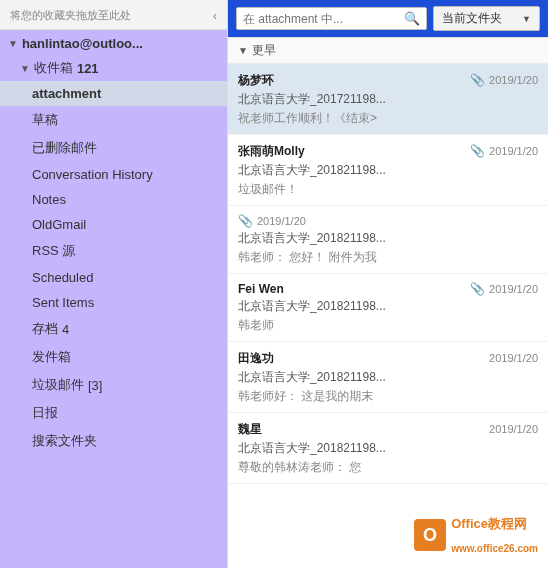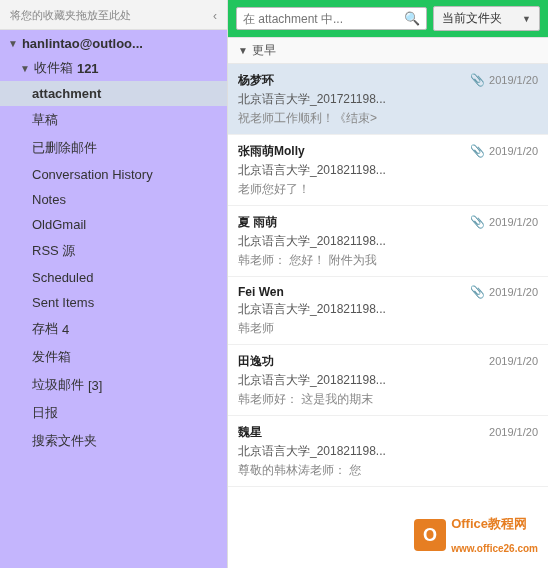--- a/index.html
+++ b/index.html
@@ -110,21 +110,21 @@
       flex-direction: column;
       height: 568px;
       background: #fff;
       overflow: hidden;
     }
 
     .search-bar {
       display: flex;
       align-items: center;
       padding: 6px 8px;
-      background: #22c55e;
+      background: #1d4ed8;
       border-bottom: 1px solid #e0e0e0;
       gap: 6px;
     }
 
     .search-input-wrap {
       flex: 1;
       display: flex;
       align-items: center;
       border: 1px solid #bbb;
       background: #fff;
@@ -389,25 +389,24 @@
         </div>
         <div class="email-item">
           <div class="email-item-top">
             <span class="email-sender">张雨萌Molly</span>
             <div class="email-meta">
               <span class="attach-icon">📎</span>
               <span class="email-date">2019/1/20</span>
             </div>
           </div>
           <div class="email-subject">北京语言大学_201821198...</div>
-          <div class="email-preview">老师您好了！</div>
+          <div class="email-preview">垃圾邮件！</div>
         </div>
         <div class="email-item">
           <div class="email-item-top">
-            <span class="email-sender">夏 雨萌</span>
             <div class="email-meta">
               <span class="attach-icon">📎</span>
               <span class="email-date">2019/1/20</span>
             </div>
           </div>
           <div class="email-subject">北京语言大学_201821198...</div>
           <div class="email-preview">韩老师：  您好！  附件为我</div>
         </div>
         <div class="email-item">
           <div class="email-item-top">

